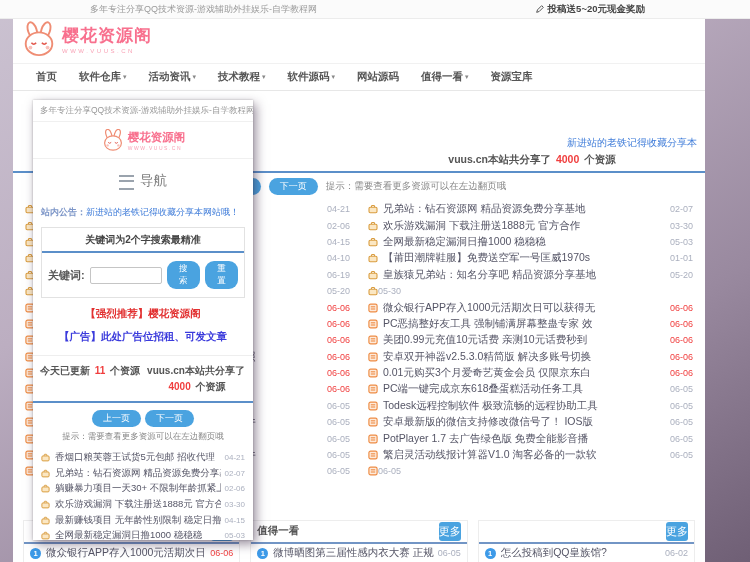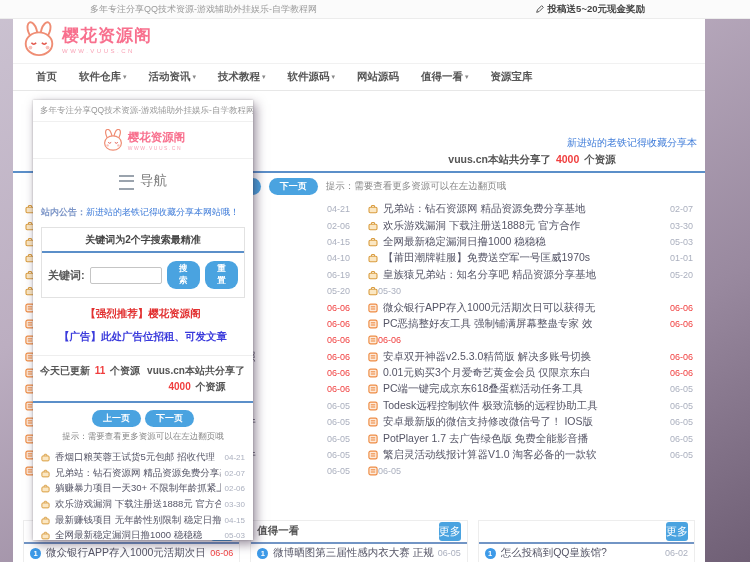--- a/index.html
+++ b/index.html
@@ -20,21 +20,21 @@
   .logo-text .url{font-size:6px;color:#f8a3b6;letter-spacing:2.5px;margin-top:1px}
   .nav{height:26px;border-top:1px solid #f1f1f1;border-bottom:1px solid #e7e7e7;display:flex;align-items:center;padding-left:12px}
   .nav .ni{font-size:10.5px;color:#555;font-weight:bold;padding:0 11px;display:flex;align-items:center;gap:2px;cursor:pointer}
   .nav .arrow{display:none;font-size:7px;color:#888}
   .nav .ni.has-arrow .arrow{display:inline}
   .notice-row{margin-top:44px;padding:0 8px;text-align:right;font-size:10px;color:#3f7cd9;height:16px;line-height:16px;white-space:nowrap;overflow:hidden;cursor:pointer}
   .stats-row{display:flex;border-bottom:2px solid #5b8fc9;padding-bottom:4px;margin-top:2px}
   .stats-cell{flex:1;text-align:center;font-size:10.5px;font-weight:bold;color:#555}
   .cnt{color:#f03e3e;padding:0 2px}
   .pag-row{display:flex;align-items:center;justify-content:center;gap:8px;padding:5px 0 4px;font-size:9.5px;color:#888}
-  .pill{background:#4aa3e0;color:#fff;border-radius:9px;padding:2px 11px;font-size:9px;font-weight:bold;cursor:pointer;border:none}
+  .pill{background:#4aa3e0;color:#fff;border-radius:9px;padding:2px 11px;font-size:9px;font-weight:normal;cursor:pointer;border:none}
   
   .cols{display:flex;gap:18px;padding:0 12px;margin-top:2px}
   .col{flex:1;min-width:0}
   .item{display:flex;align-items:center;height:16.4px;cursor:pointer}
   .item .ttl{flex:1;min-width:0;overflow:hidden;white-space:nowrap;font-size:10.5px;color:#556;margin:0 4px 0 5px}
   .date{flex:none;font-size:9px;color:#abb0bf}
   .date.hot{color:#f03e3e}
   .ic{flex:none;width:10px;height:10px}
   .ic svg{width:10px;height:10px;display:none}
   .ic.briefcase-icon svg.i-brief{display:block}
@@ -496,20 +496,21 @@
 
         <div class="item">
           <span class="ic box-icon">
 
             <svg class="i-box" viewBox="0 0 11 11">
               <rect x="1" y="1.2" width="9" height="8.6" rx="1.8" fill="#fdeadb" stroke="#ee8c45" stroke-width="1.3"></rect>
               <rect x="3.1" y="3.6" width="4.8" height="1.2" fill="#ee8c45"></rect>
               <rect x="3.1" y="6" width="4.8" height="1.2" fill="#ee8c45"></rect>
             </svg>
           </span>
+          <span class="ttl">美团0.99元充值10元话费 亲测10元话费秒到</span>
           <span class="date hot">06-06</span>
         </div>
 
         <div class="item">
           <span class="ic box-icon">
 
             <svg class="i-box" viewBox="0 0 11 11">
               <rect x="1" y="1.2" width="9" height="8.6" rx="1.8" fill="#fdeadb" stroke="#ee8c45" stroke-width="1.3"></rect>
               <rect x="3.1" y="3.6" width="4.8" height="1.2" fill="#ee8c45"></rect>
               <rect x="3.1" y="6" width="4.8" height="1.2" fill="#ee8c45"></rect>

